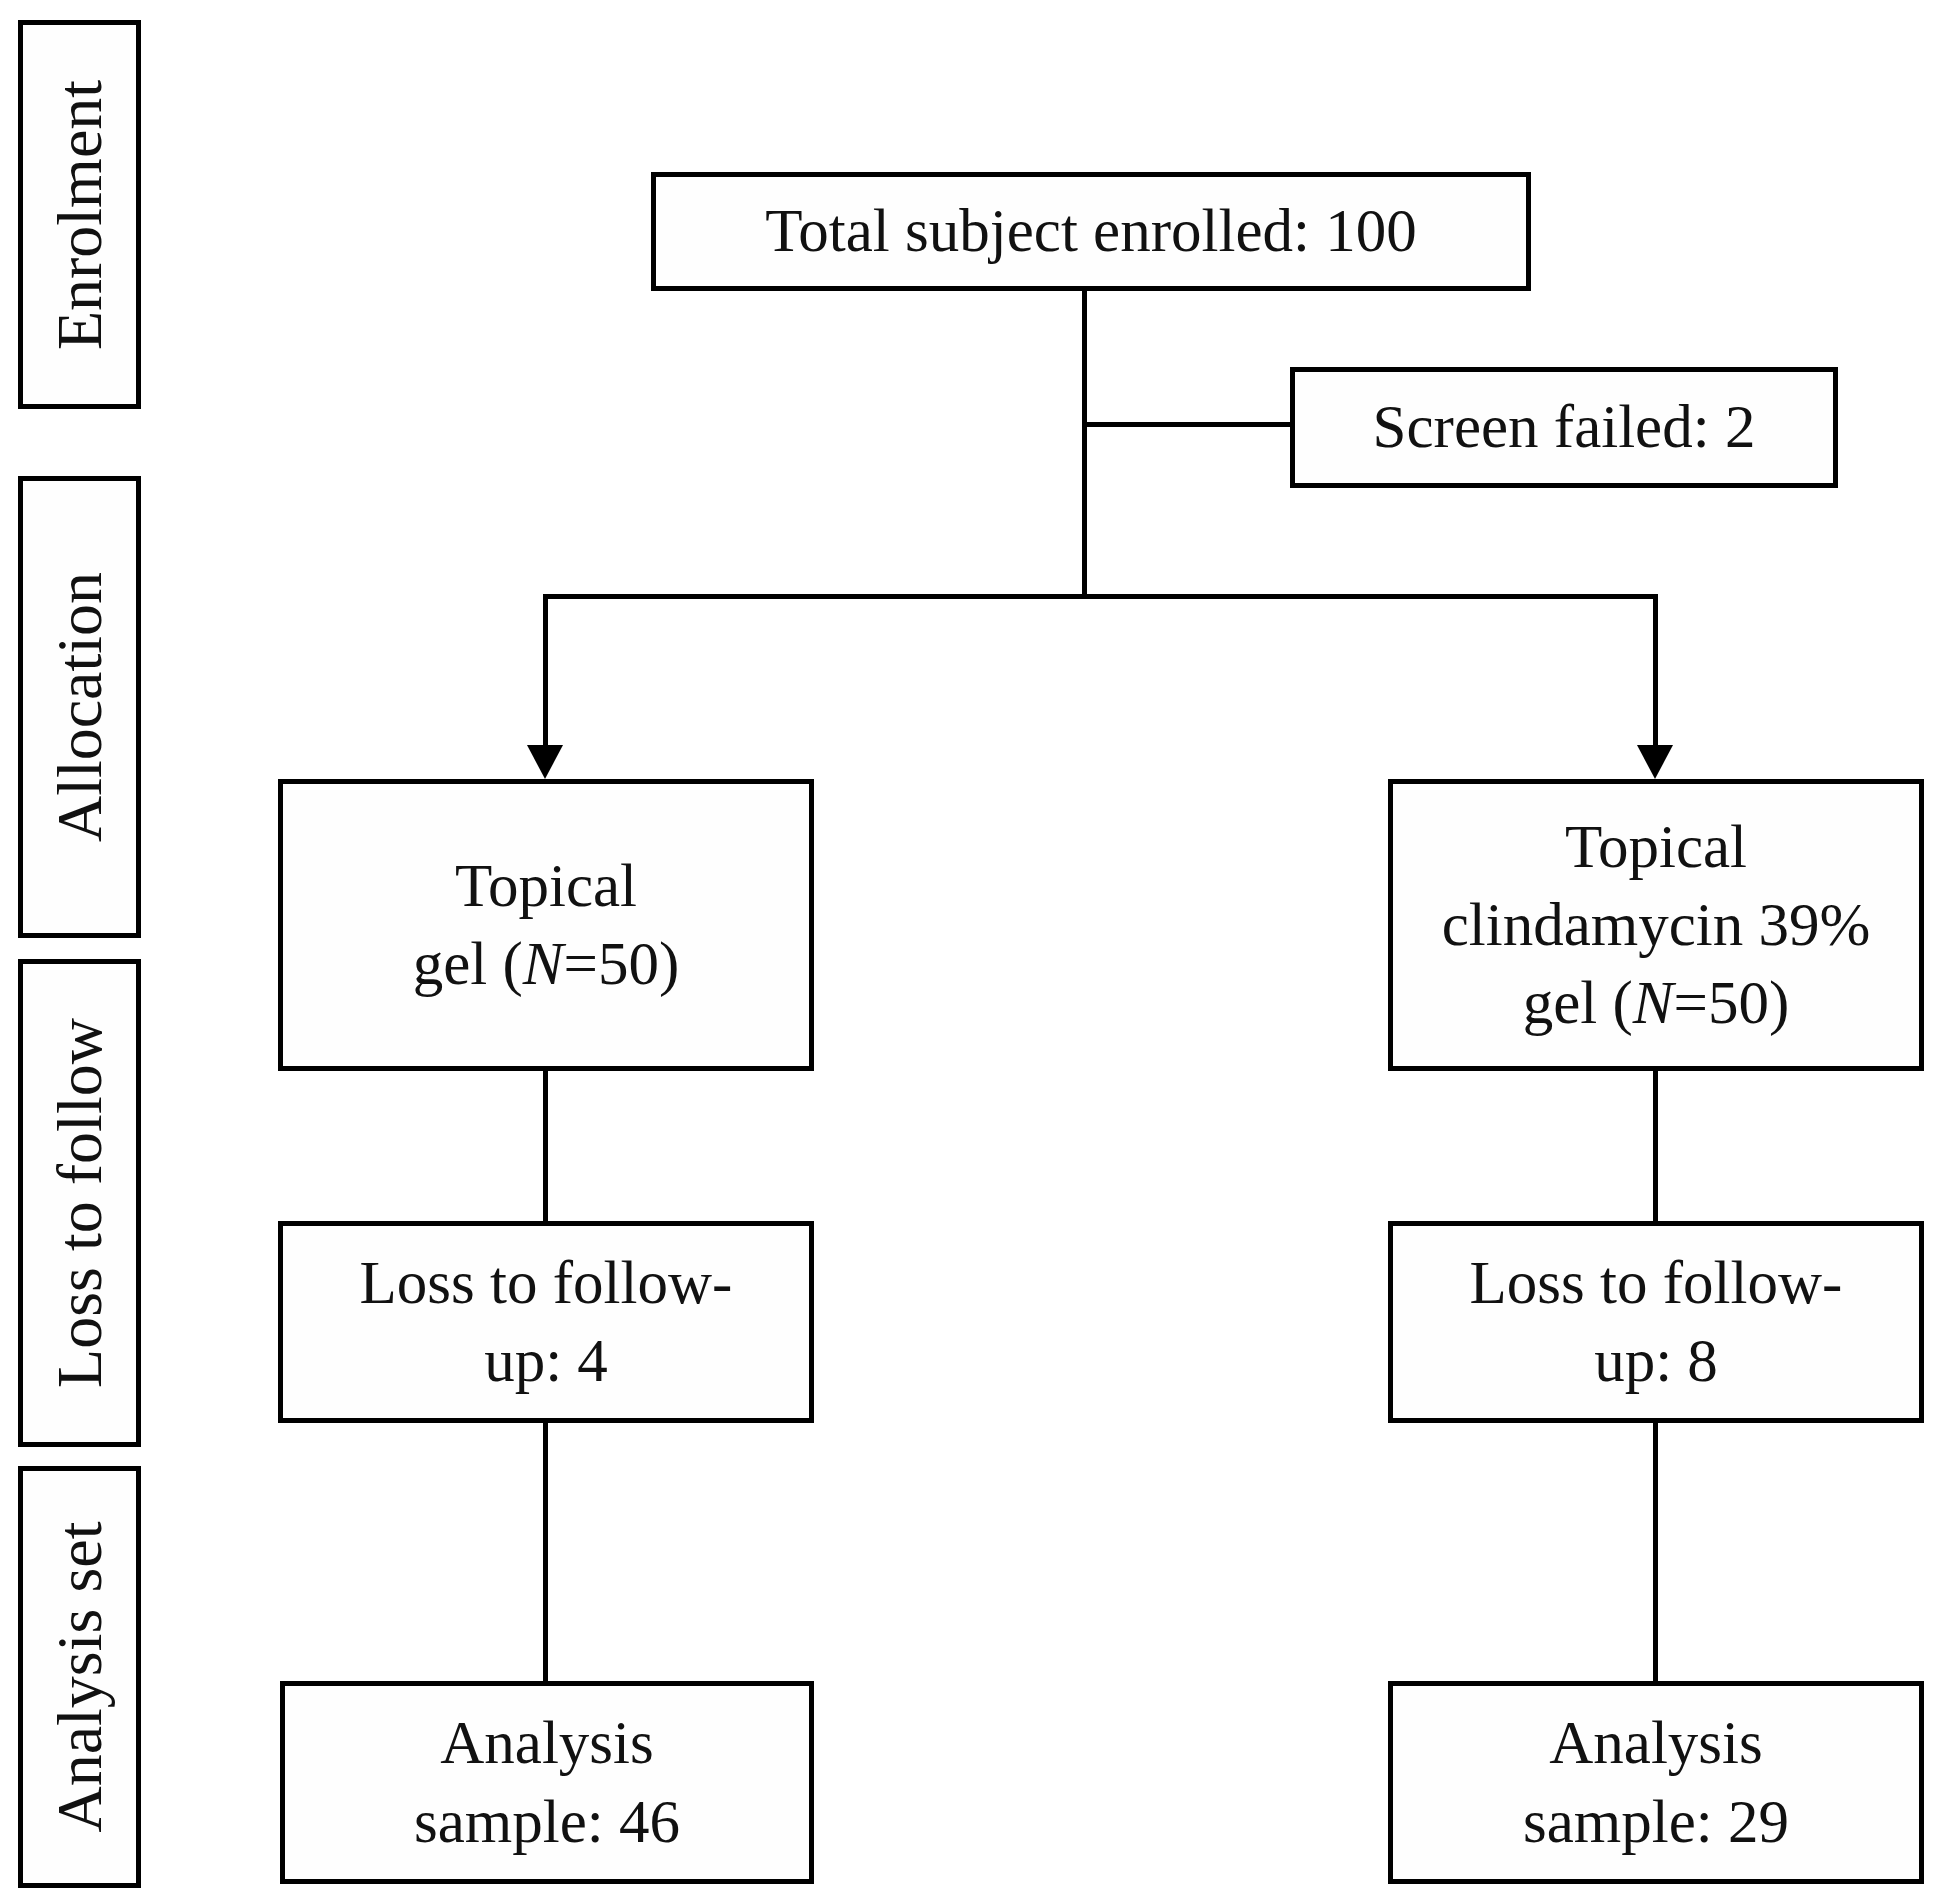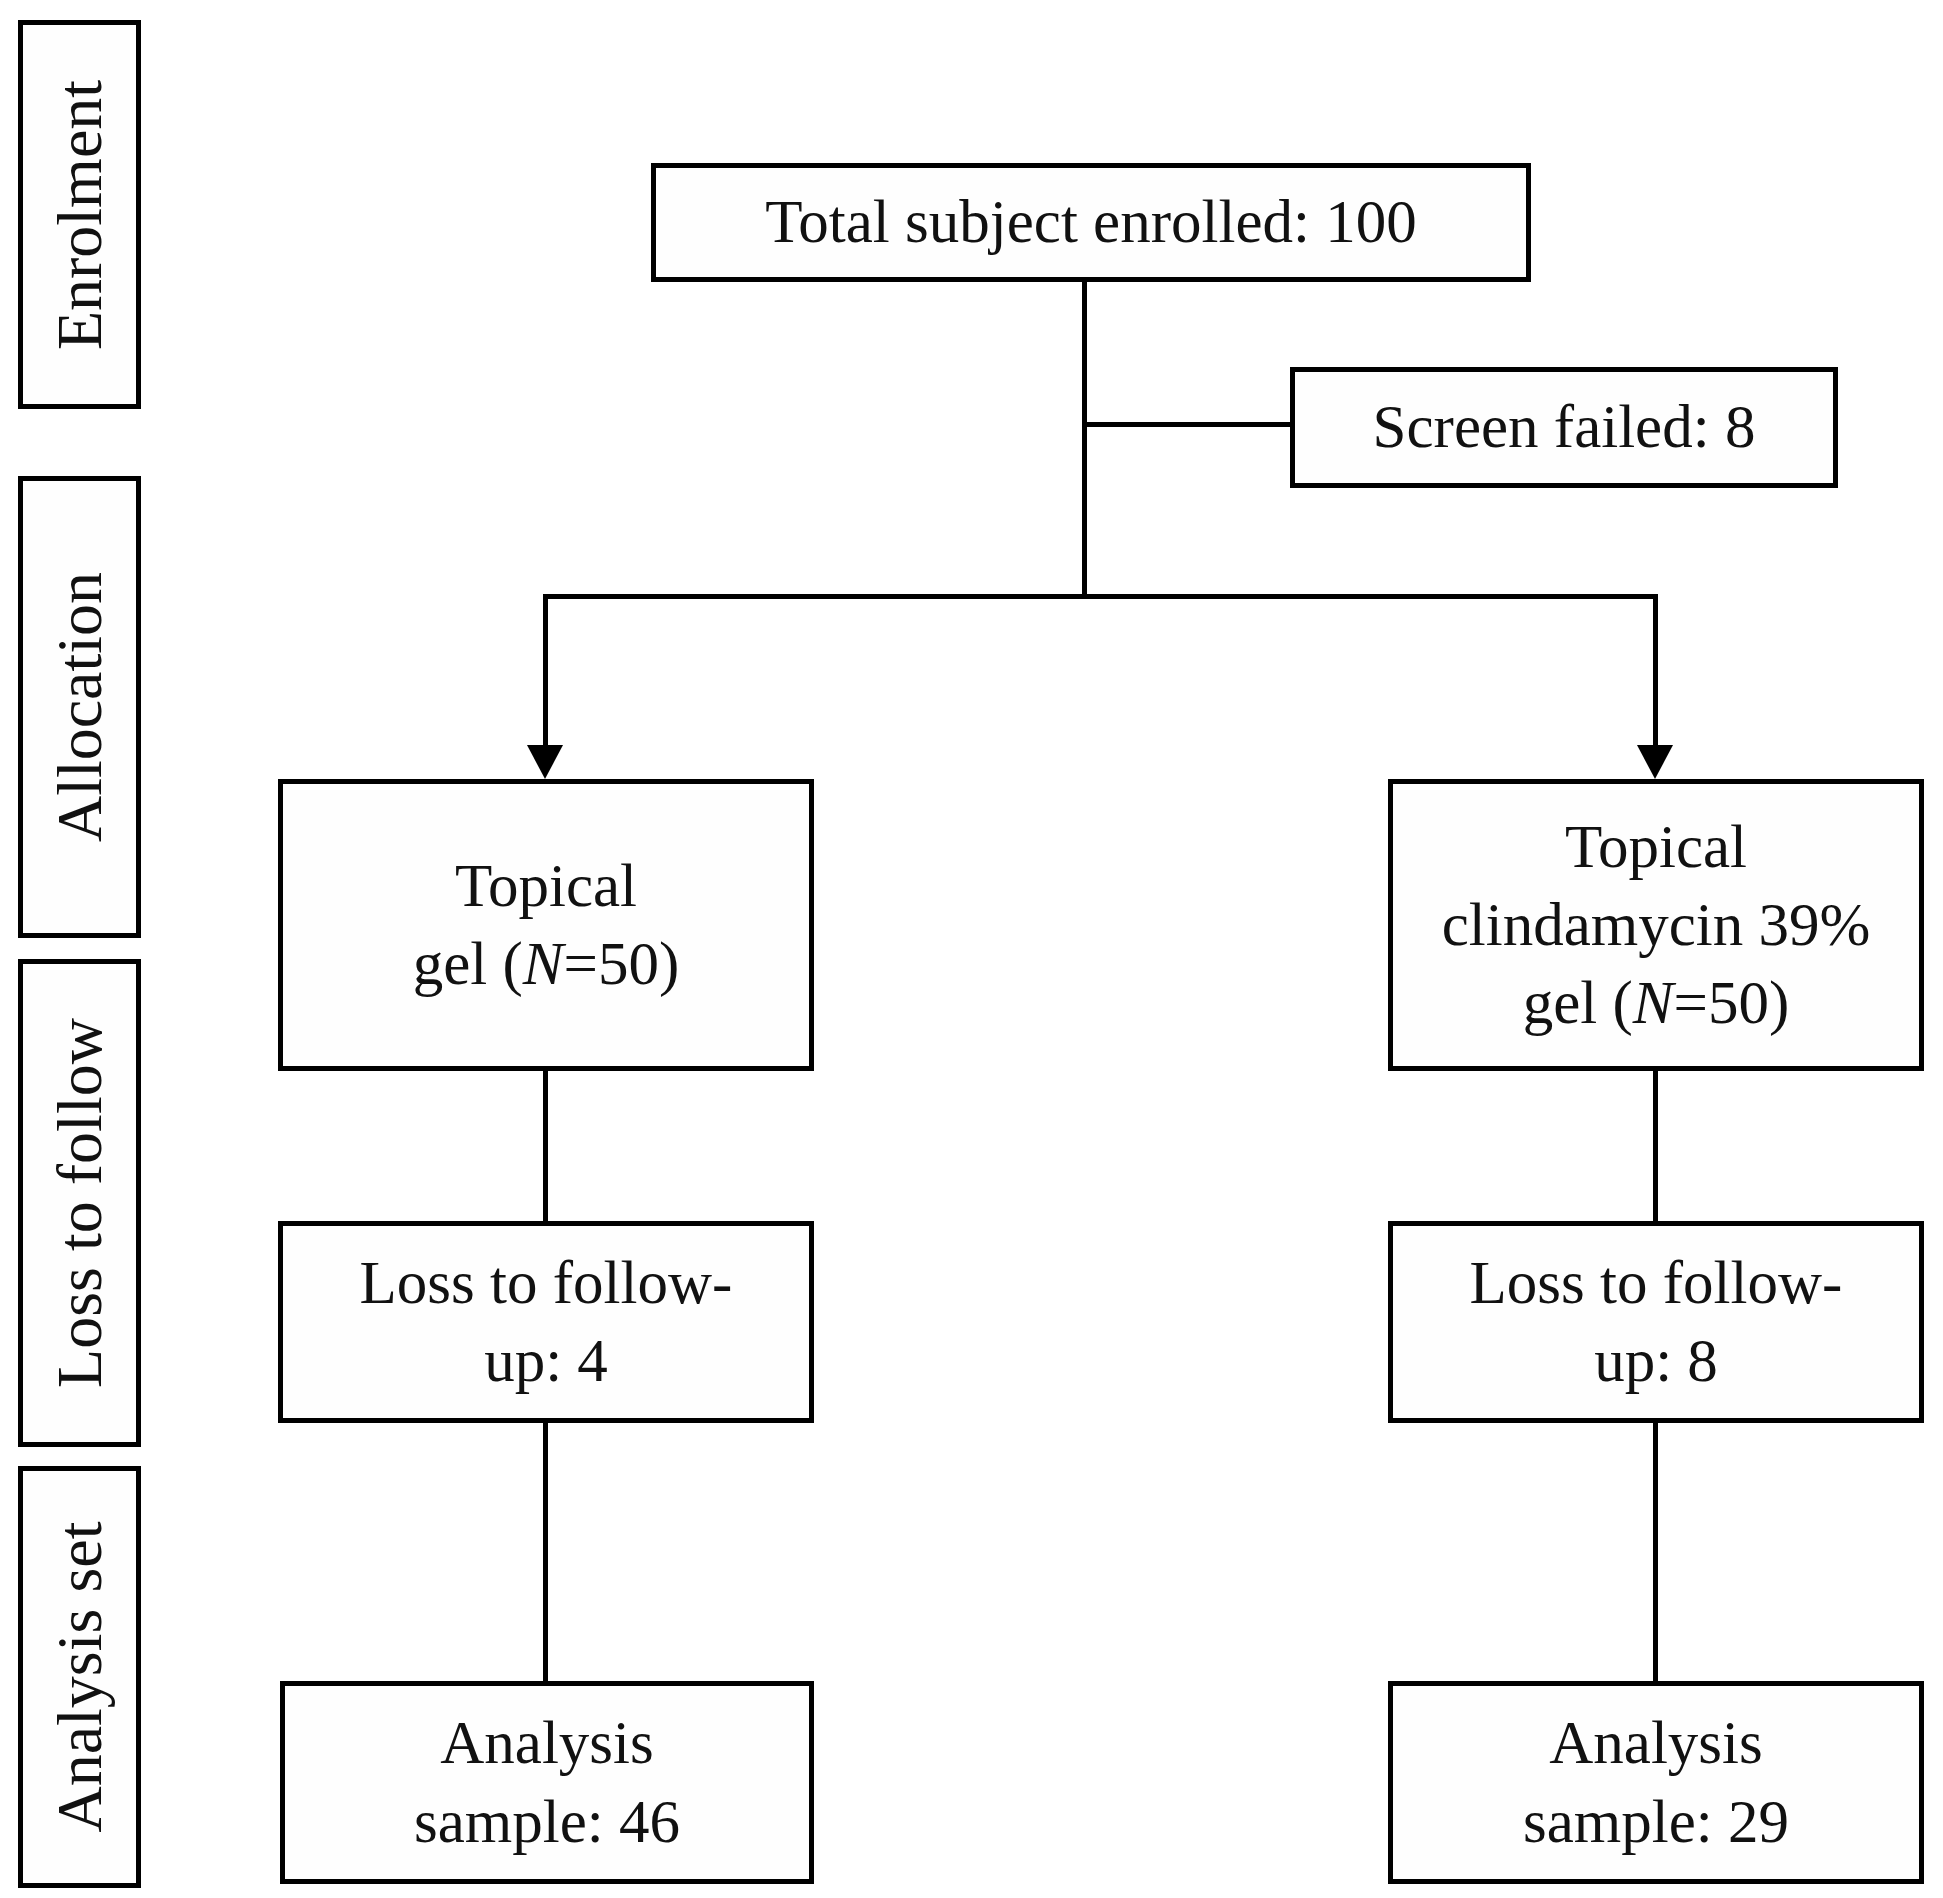--- a/index.html
+++ b/index.html
@@ -90,26 +90,26 @@
 
   <div class="line" style="left:1653px; top:594px; width:4.8px; height:155px;"></div>
   <div class="arrow-down" style="left:1637px; top:745px;"></div>
 
   <div class="line" style="left:543px; top:1069px; width:4.8px; height:154px;"></div>
   <div class="line" style="left:1653px; top:1069px; width:4.8px; height:154px;"></div>
 
   <div class="line" style="left:543px; top:1421px; width:4.8px; height:261px;"></div>
   <div class="line" style="left:1653px; top:1421px; width:4.8px; height:261px;"></div>
 
-  <div class="node" style="left:651px; top:163px; width:880px; height:119px;">
+  <div class="node" style="left:651px; top:172px; width:880px; height:119px;">
     <span class="ln">Total subject enrolled: 100</span>
   </div>
 
   <div class="node" style="left:1290px; top:367px; width:548px; height:121px;">
-    <span class="ln">Screen failed: 8</span>
+    <span class="ln">Screen failed: 2</span>
   </div>
 
   <div class="node" style="left:278px; top:779px; width:536px; height:292px;">
     <span class="ln">Topical</span>
     <span class="ln"><span>gel (</span><span class="n-italic">N</span><span>=50)</span></span>
   </div>
 
   <div class="node" style="left:1388px; top:779px; width:536px; height:292px;">
     <span class="ln">Topical</span>
     <span class="ln">clindamycin 39%</span>

